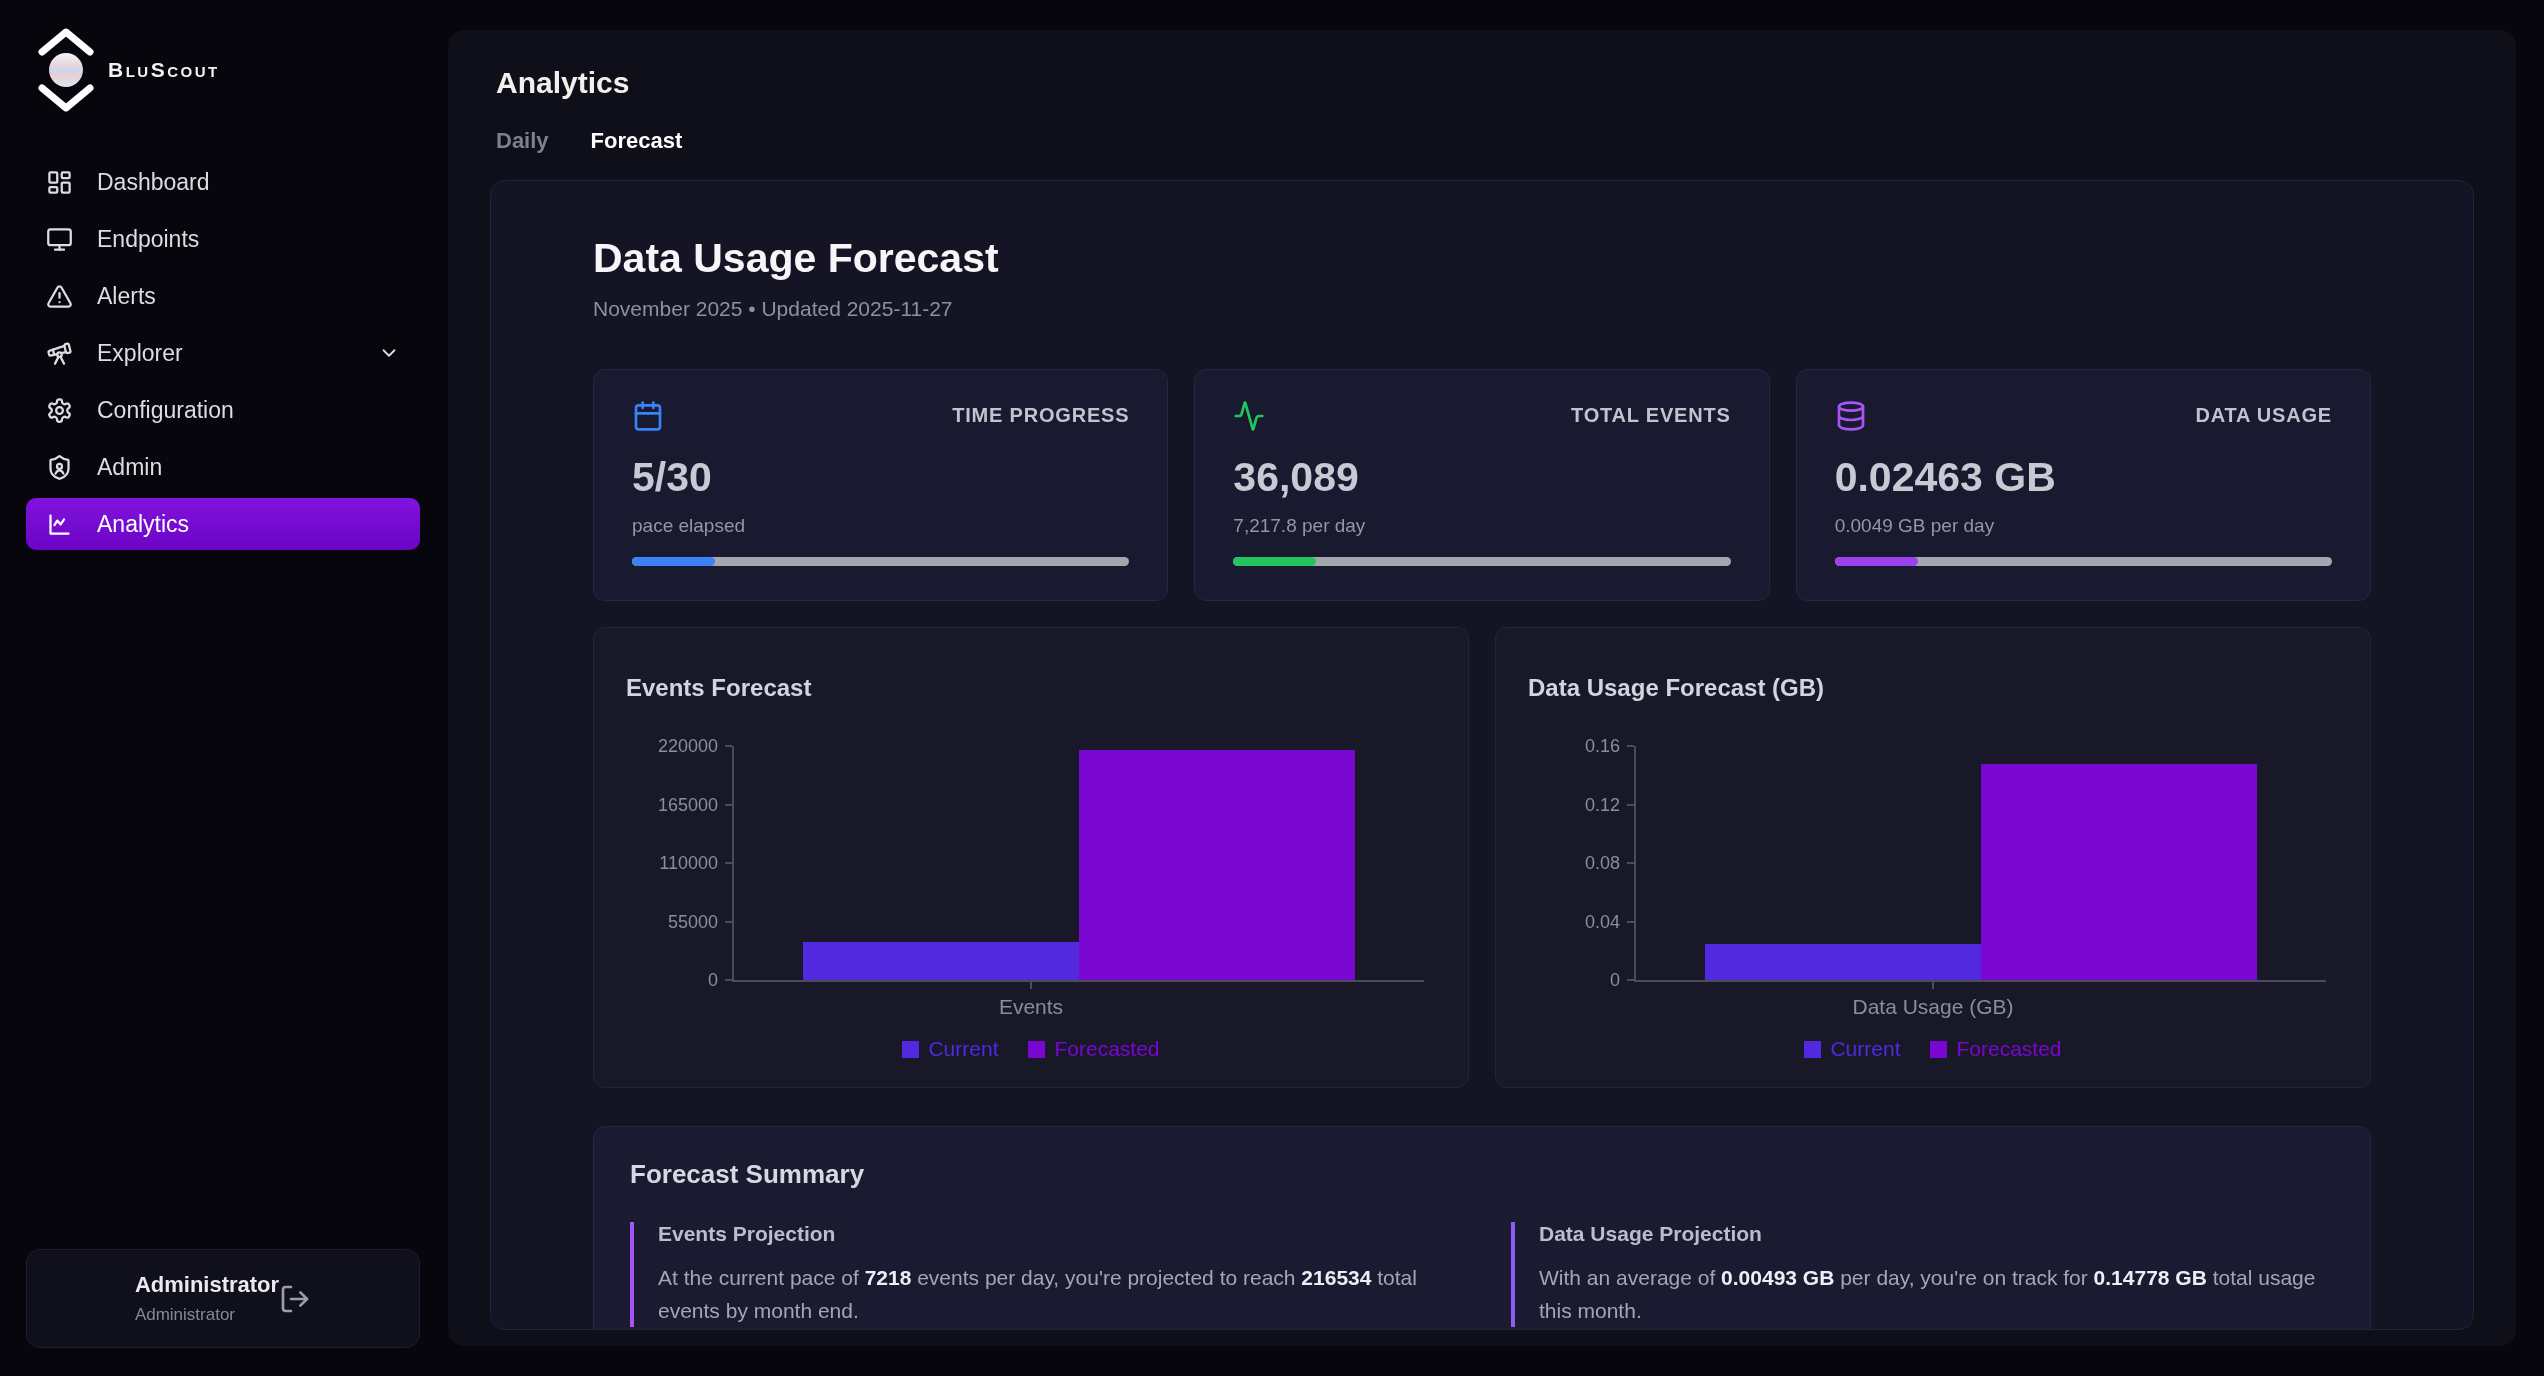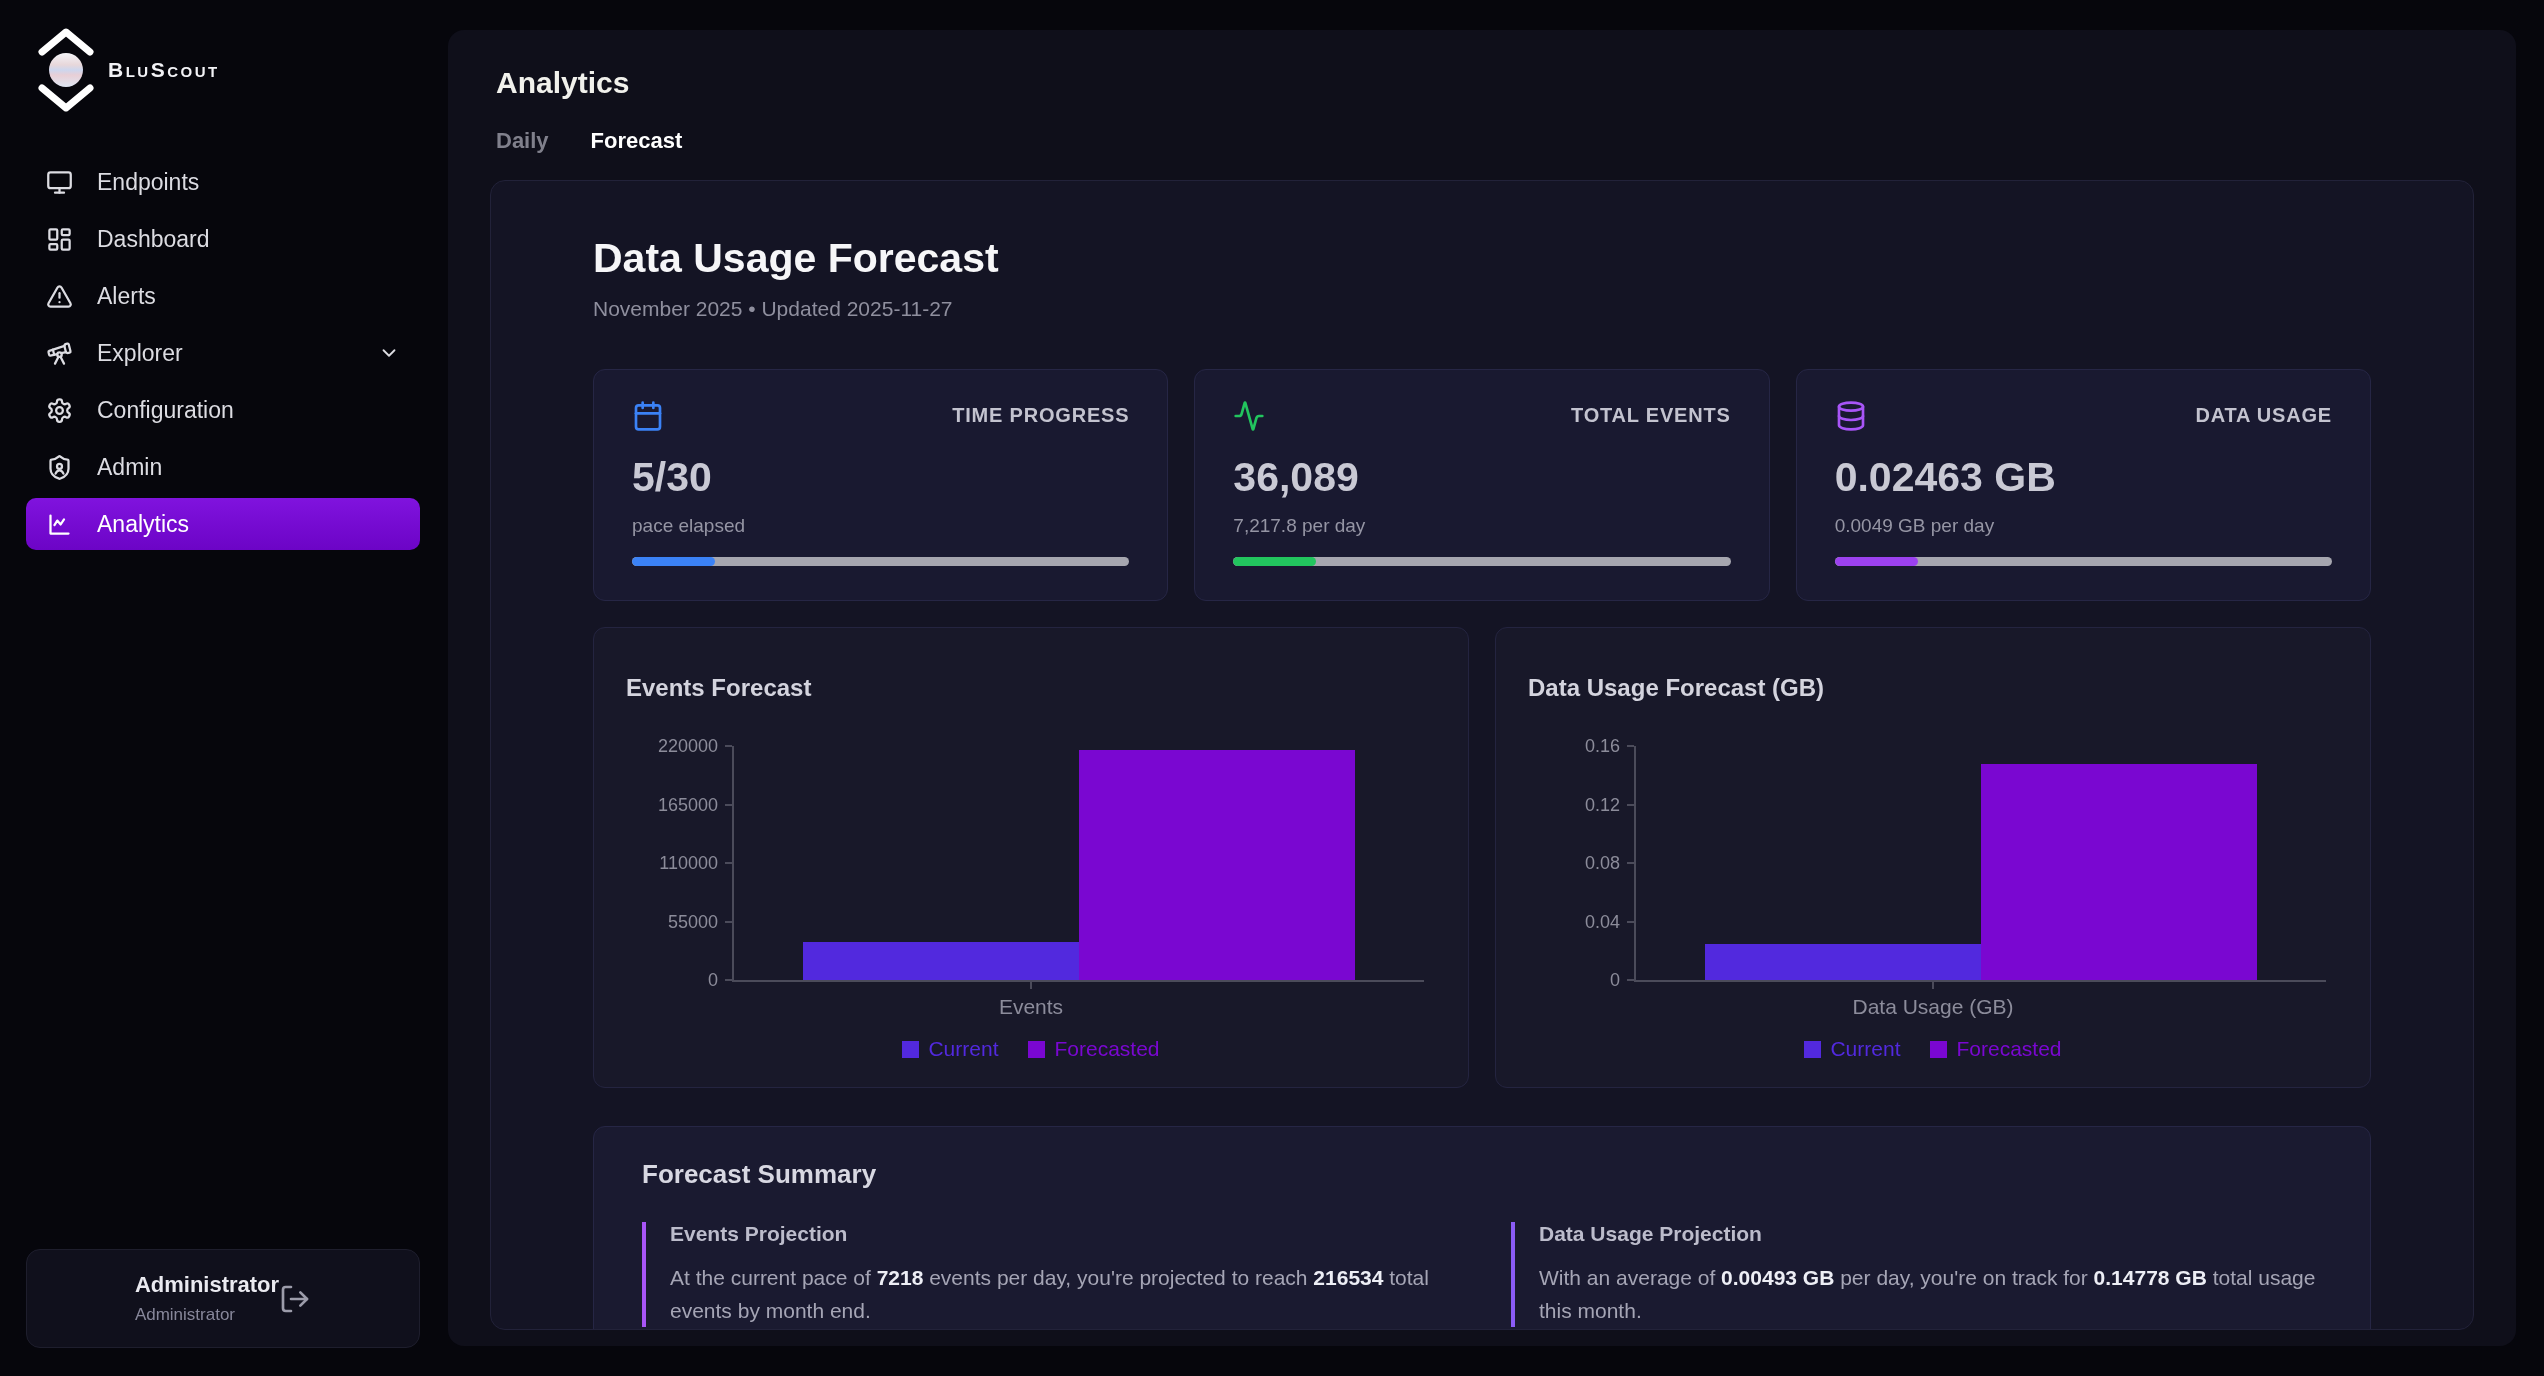--- a/index.html
+++ b/index.html
@@ -107,21 +107,21 @@
   .chart-bar { width:40%; }
   .xtick { width:2px; height:7px; background:#4b4b5a; margin:0 auto; }
   .chart-xlabel { text-align:center; font-size:21px; color:#8c8c9b; margin-top:6px; }
   .chart-legend { display:flex; justify-content:center; gap:30px; margin-top:18px; }
   .legend-item { display:flex; align-items:center; gap:9px; font-size:21px; cursor:pointer; }
   .legend-swatch { width:17px; height:17px; display:inline-block; }
 
   .summary-card {
     margin-top:38px;
     background:#1a1a30; border:1px solid #262645; border-radius:12px;
-    padding:32px 48px 40px;
+    padding:32px 36px 40px;
   }
   .summary-title { font-size:26px; font-weight:bold; color:#d8d8e2; }
   .summary-grid { display:grid; grid-template-columns:1fr 1fr; gap:58px; margin-top:32px; }
   .summary-item { border-left:4px solid #a855f7; padding-left:24px; }
   .summary-item.accent-violet { border-left-color:#8b5cf6; }
   .summary-heading { font-size:21px; font-weight:bold; color:#bcbccb; }
   .summary-text { font-size:21px; color:#a5a5b5; line-height:1.55; margin-top:16px; }
   .summary-text strong { color:#edeef5; }
 </style>
 </head>
@@ -143,37 +143,37 @@
       <circle cx="32" cy="44" r="17" fill="url(#planet)"></circle>
       <polyline points="8,62 32,82 56,62" fill="none" stroke="#ffffff" stroke-width="7" stroke-linecap="round" stroke-linejoin="round"></polyline>
     </svg>
     <span class="brand-name">BluScout</span>
   </div>
 
   <nav class="nav">
     <div class="nav-item">
       <span class="nav-icon">
         <svg viewBox="0 0 24 24">
-            <rect x="2" y="3" width="20" height="14" rx="2"></rect>
-            <line x1="8" y1="21" x2="16" y2="21"></line>
-            <line x1="12" y1="17" x2="12" y2="21"></line>
-          </svg>
-      </span>
-      <span>Endpoints</span>
-    </div>
-    <div class="nav-item">
-      <span class="nav-icon">
-        <svg viewBox="0 0 24 24">
             <rect x="3" y="3" width="7" height="9" rx="1"></rect>
             <rect x="14" y="3" width="7" height="5" rx="1"></rect>
             <rect x="14" y="12" width="7" height="9" rx="1"></rect>
             <rect x="3" y="16" width="7" height="5" rx="1"></rect>
           </svg>
       </span>
       <span>Dashboard</span>
+    </div>
+    <div class="nav-item">
+      <span class="nav-icon">
+        <svg viewBox="0 0 24 24">
+            <rect x="2" y="3" width="20" height="14" rx="2"></rect>
+            <line x1="8" y1="21" x2="16" y2="21"></line>
+            <line x1="12" y1="17" x2="12" y2="21"></line>
+          </svg>
+      </span>
+      <span>Endpoints</span>
     </div>
     <div class="nav-item">
       <span class="nav-icon">
         <svg viewBox="0 0 24 24">
             <path d="m21.73 18-8-14a2 2 0 0 0-3.48 0l-8 14A2 2 0 0 0 4 21h16a2 2 0 0 0 1.73-3Z"></path>
             <path d="M12 9v4"></path>
             <path d="M12 17h.01"></path>
           </svg>
       </span>
       <span>Alerts</span>

